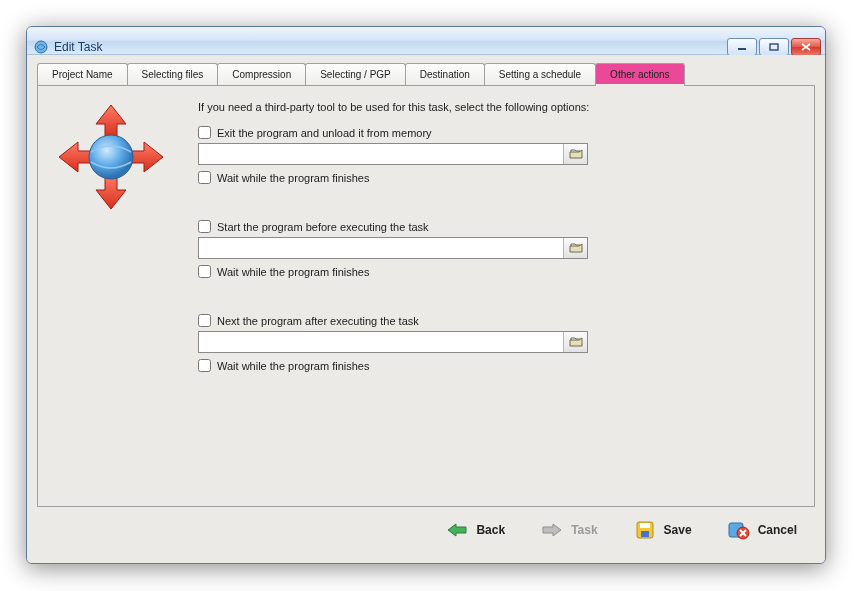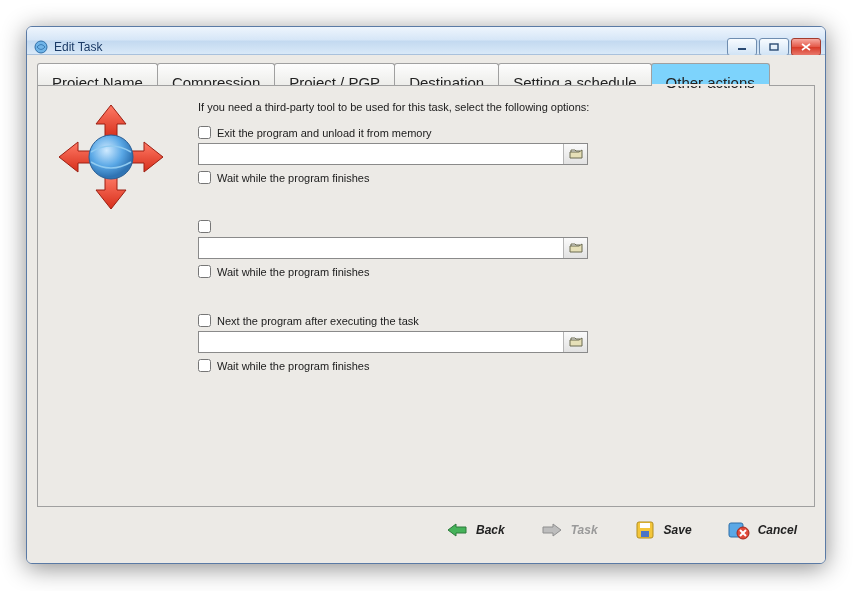--- a/index.html
+++ b/index.html
@@ -64,34 +64,34 @@
   padding: 8px 10px 10px 10px;
 }
 
 .tabstrip {
   display: flex;
   height: 22px;
   gap: 0;
 }
 .tab {
   flex: none;
-  padding: 8px 14px;
+  padding: 0 14px;
   height: 22px;
   line-height: 21px;
   border: 1px solid #a0a0a0;
   border-bottom: none;
   background: linear-gradient(#fdfdfd,#ededea);
   margin-right: -1px;
   border-radius: 3px 3px 0 0;
   color: #222;
   cursor: pointer;
-  font-size: 15px;
+  font-size: 10px;
 }
 .tab.active {
-  background: #7dd3fc;
+  background: #ec4899;
   position: relative;
   z-index: 2;
 }
 .tab.active::after{
   content:"";
   position:absolute;
   left:0; right:0; bottom:-1px; height:2px;
   background:#eceae6;
 }
 
@@ -139,21 +139,20 @@
 .group-gap { height: 26px; }
 
 .footer {
   height: 46px;
   display: flex;
   align-items: center;
   justify-content: flex-end;
   gap: 36px;
   padding: 0 18px 0 0;
   background: #eceae6;
-  font-style: italic;
 }
 .footbtn {
   display: flex; align-items: center; gap: 8px;
   font-size: 12px; font-weight: bold; color: #222;
   cursor: pointer;
 }
 .footbtn.disabled { color:#9a9a9a; cursor: default; }
 .footbtn .ico { width:22px; height:22px; display:flex; align-items:center; justify-content:center; }
 </style>
 </head>
@@ -185,22 +184,23 @@
       <svg width="10" height="8">
             <path d="M1 1 L9 7 M9 1 L1 7" stroke="#fff" stroke-width="1.6"></path>
           </svg>
     </div>
   </div>
 
   <div class="client">
 
     <div class="tabstrip">
       <div class="tab">Project Name</div>
+      <div class="tab">Selecting files</div>
       <div class="tab">Compression</div>
-      <div class="tab">Project / PGP</div>
+      <div class="tab">Selecting / PGP</div>
       <div class="tab">Destination</div>
       <div class="tab">Setting a schedule</div>
       <div class="tab active">Other actions</div>
     </div>
 
     <div class="tab-page">
 
       <div class="side-icon">
         <svg width="110" height="110" viewBox="0 0 110 110">
           <defs>
@@ -245,20 +245,21 @@
         </div>
         <div class="check-row">
           <input type="checkbox" style="">
           <span>Wait while the program finishes</span>
         </div>
 
         <div class="group-gap"></div>
 
         <div class="check-row">
           <input type="checkbox" style="">
+          <span>Start the program before executing the task</span>
         </div>
         <div class="path-row">
           <input type="text" value="" style="">
           <div class="browse-btn">
             <svg width="14" height="12" viewBox="0 0 14 12">
                   <path d="M1 4 h9 l3 -2 v8 H1 Z" fill="#e6e0b8" stroke="#6b6b50"></path>
                   <path d="M2 4 V2 h4 l1 1 h4" fill="none" stroke="#6b6b50"></path>
                 </svg>
           </div>
         </div>

